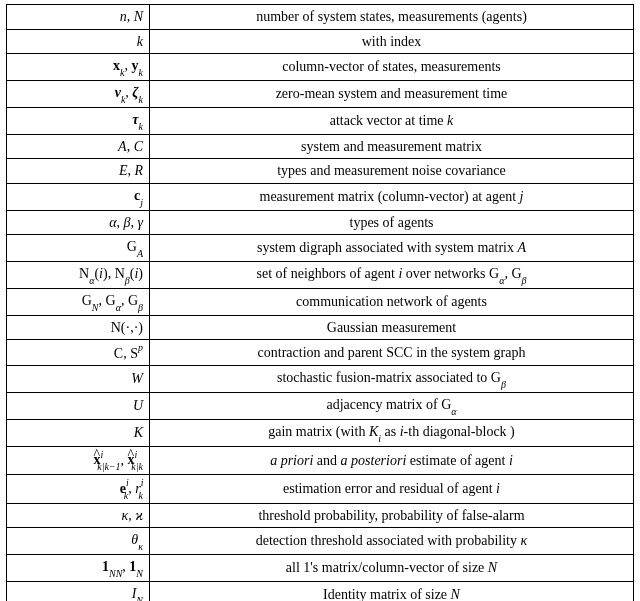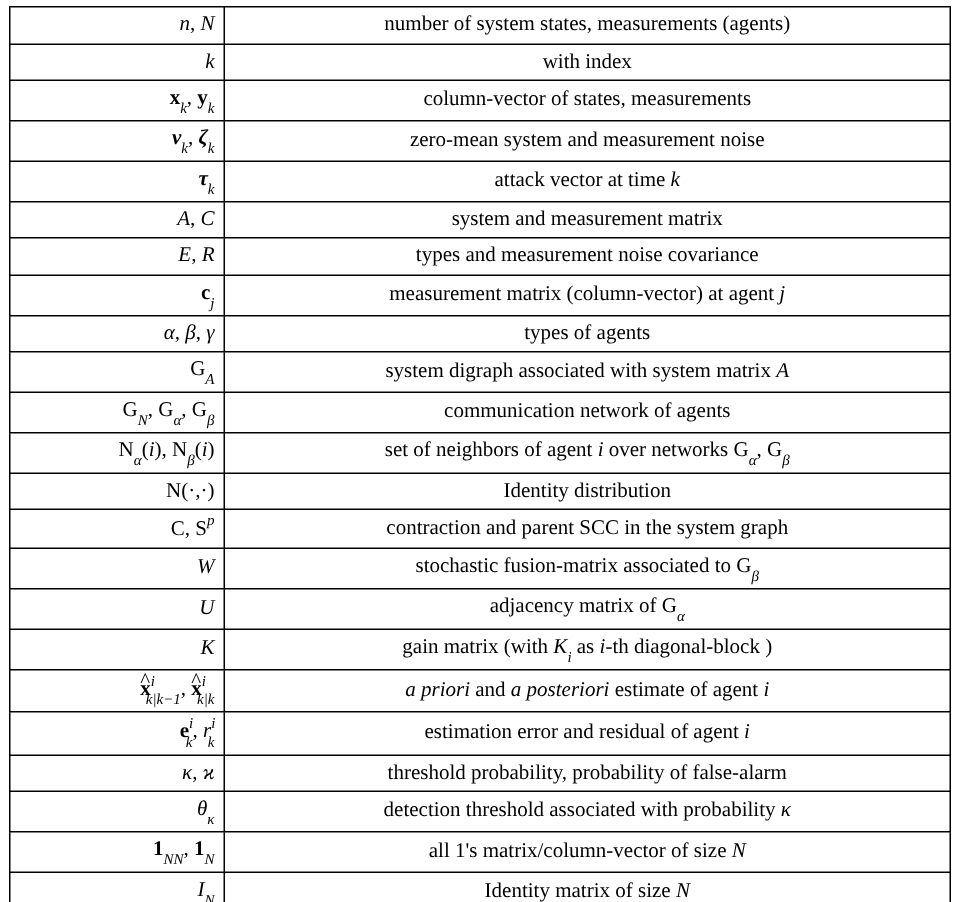--- a/index.html
+++ b/index.html
@@ -49,21 +49,21 @@
       <tr>
         <td class="sym"><span class="it">k</span></td>
         <td class="desc">with index</td>
       </tr>
       <tr>
         <td class="sym"><span class="bf">x</span><span class="it sub">k</span>, <span class="bf">y</span><span class="it sub">k</span></td>
         <td class="desc">column-vector of states, measurements</td>
       </tr>
       <tr>
         <td class="sym"><span class="bf it">ν</span><span class="it sub">k</span>, <span class="bf it">ζ</span><span class="it sub">k</span></td>
-        <td class="desc">zero-mean system and measurement noise</td>
+        <td class="desc">zero-mean system and measurement time</td>
       </tr>
       <tr>
         <td class="sym"><span class="bf it">τ</span><span class="it sub">k</span></td>
         <td class="desc">attack vector at time <span class="it">k</span></td>
       </tr>
       <tr>
         <td class="sym"><span class="it">A</span>, <span class="it">C</span></td>
         <td class="desc">system and measurement matrix</td>
       </tr>
       <tr>
@@ -76,30 +76,30 @@
       </tr>
       <tr>
         <td class="sym"><span class="it">α</span>, <span class="it">β</span>, <span class="it">γ</span></td>
         <td class="desc">types of agents</td>
       </tr>
       <tr>
         <td class="sym"><span class="cal">G</span><span class="it sub">A</span></td>
         <td class="desc">system digraph associated with system matrix <span class="it">A</span></td>
       </tr>
       <tr>
+        <td class="sym"><span class="cal">N</span><span class="it sub">α</span>(<span class="it">i</span>), <span class="cal">N</span><span class="it sub">β</span>(<span class="it">i</span>)</td>
+        <td class="desc">set of neighbors of agent <span class="it">i</span> over networks <span class="cal">G</span><span class="it sub">α</span>, <span class="cal">G</span><span class="it sub">β</span></td>
+      </tr>
+      <tr>
         <td class="sym"><span class="cal">G</span><span class="it sub">N</span>, <span class="cal">G</span><span class="it sub">α</span>, <span class="cal">G</span><span class="it sub">β</span></td>
         <td class="desc">communication network of agents</td>
       </tr>
       <tr>
-        <td class="sym"><span class="cal">N</span><span class="it sub">α</span>(<span class="it">i</span>), <span class="cal">N</span><span class="it sub">β</span>(<span class="it">i</span>)</td>
-        <td class="desc">set of neighbors of agent <span class="it">i</span> over networks <span class="cal">G</span><span class="it sub">α</span>, <span class="cal">G</span><span class="it sub">β</span></td>
-      </tr>
-      <tr>
         <td class="sym"><span class="cal">N</span>(·,·)</td>
-        <td class="desc">Identity distribution</td>
+        <td class="desc">Gaussian measurement</td>
       </tr>
       <tr>
         <td class="sym"><span class="cal">C</span>, <span class="cal">S</span><span class="it sup">p</span></td>
         <td class="desc">contraction and parent SCC in the system graph</td>
       </tr>
       <tr>
         <td class="sym"><span class="it">W</span></td>
         <td class="desc">stochastic fusion-matrix associated to <span class="cal">G</span><span class="it sub">β</span></td>
       </tr>
       <tr>

